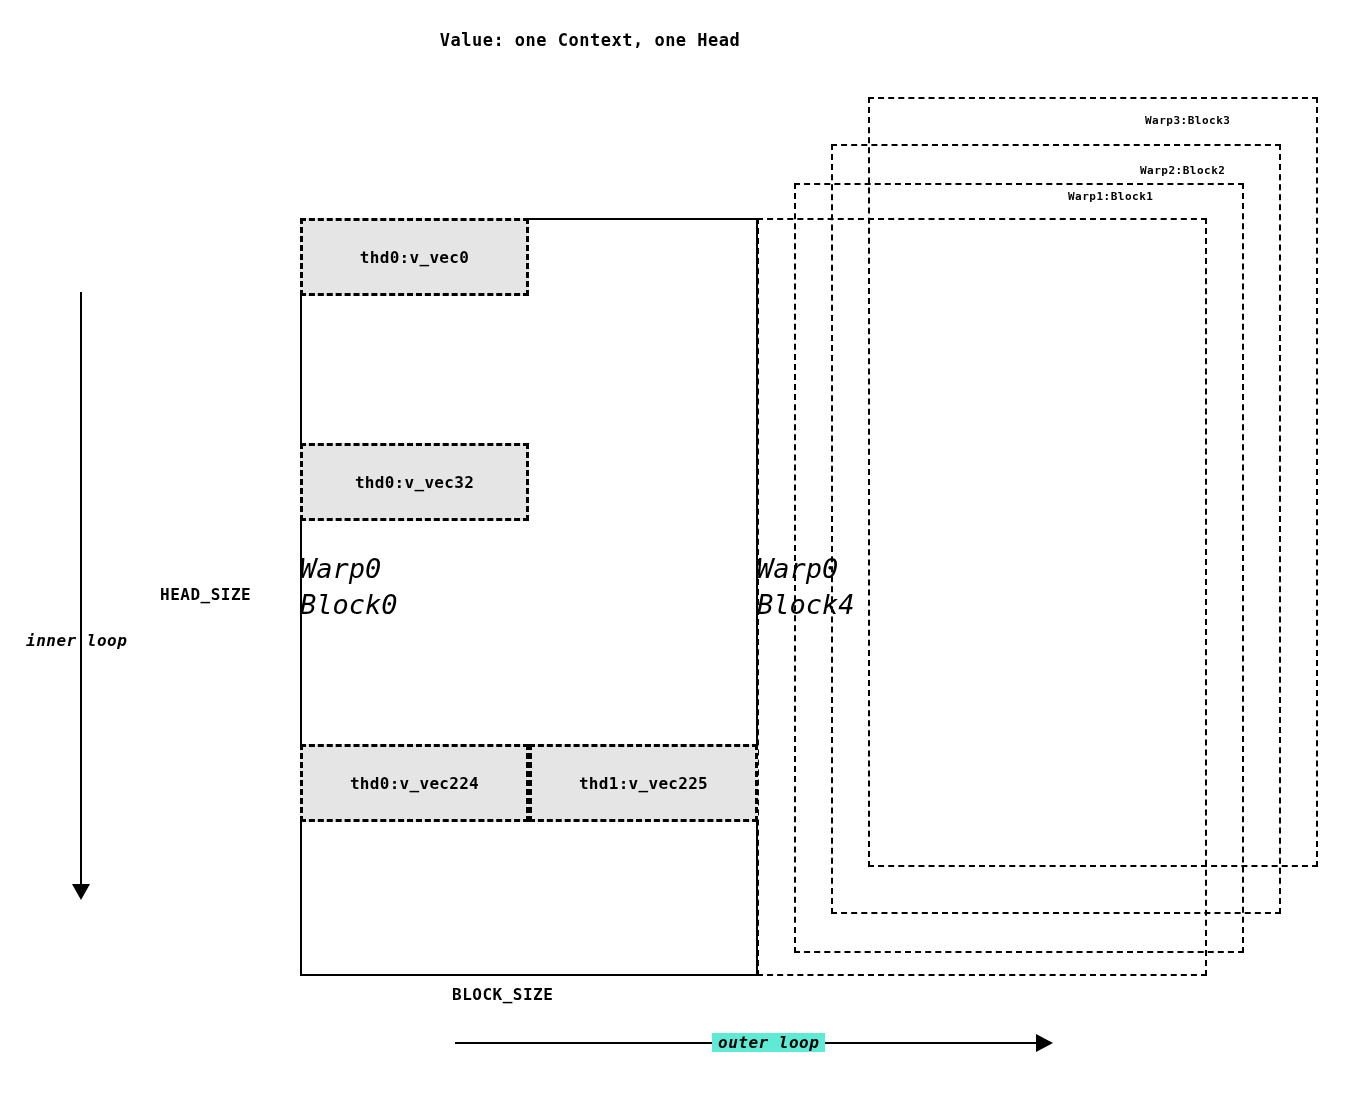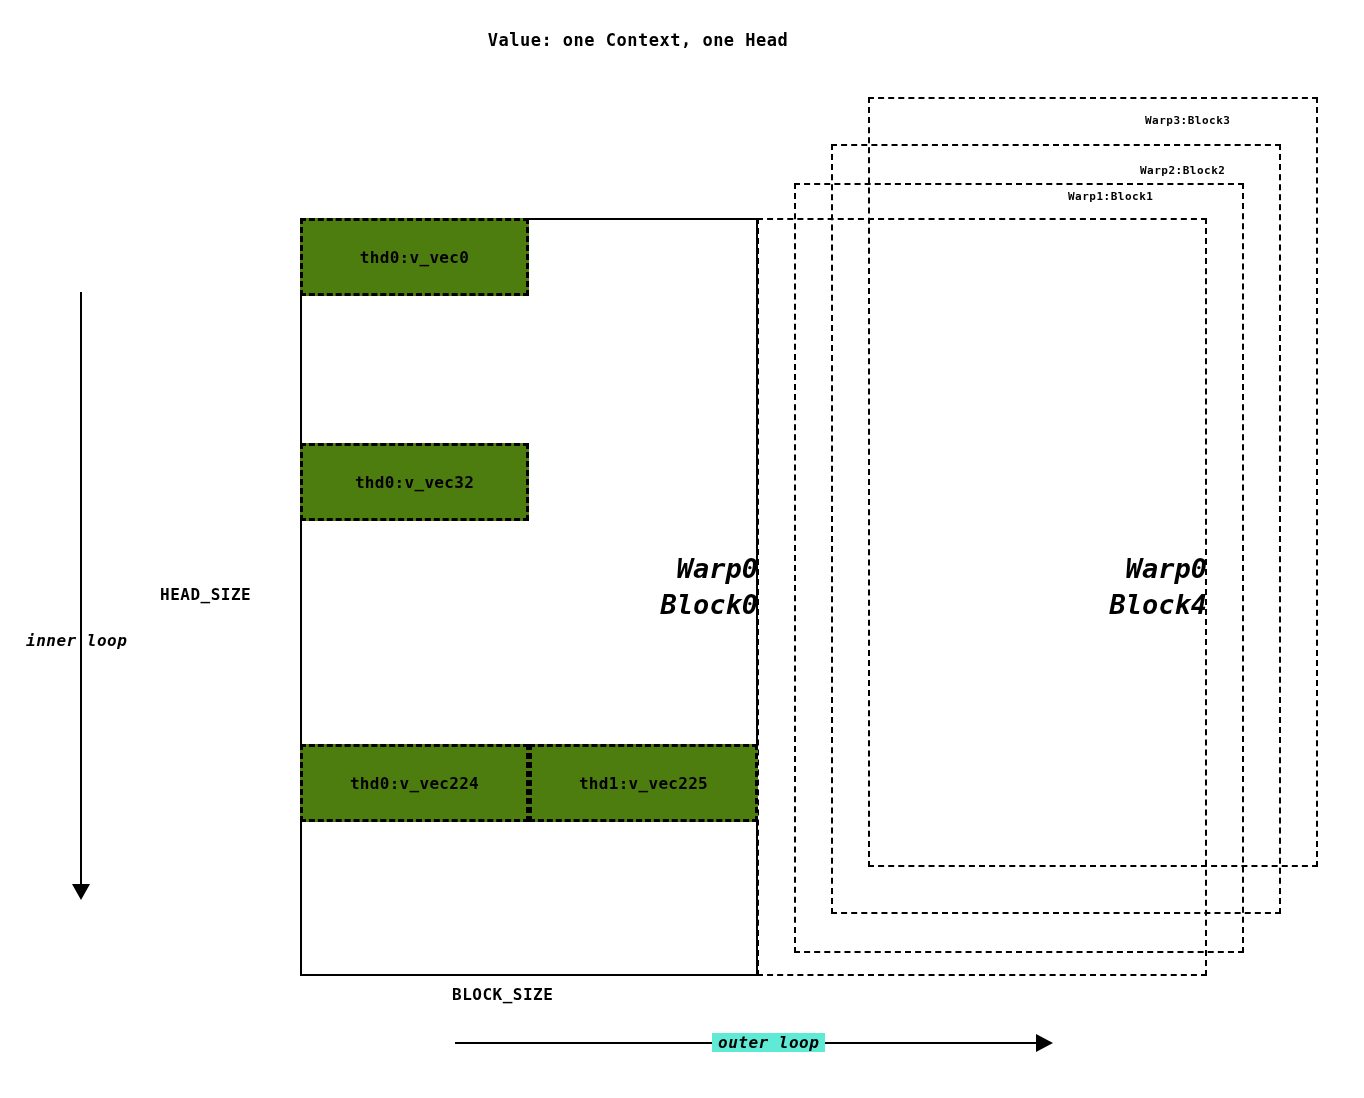--- a/index.html
+++ b/index.html
@@ -20,21 +20,20 @@
 
   .title {
     position: absolute;
     top: 30px;
     left: 0;
     width: 1180px;
     text-align: center;
     font-size: 17px;
     font-weight: bold;
     letter-spacing: 0.5px;
-    margin-left: 48px;
   }
 
   
   .ghost-block {
     position: absolute;
     border: 2px dashed #000;
     background: transparent;
     box-sizing: border-box;
   }
   .ghost-label {
@@ -63,39 +62,39 @@
     top: 218px;
     width: 458px;
     height: 758px;
     border: 2px solid #000;
     box-sizing: border-box;
     background: #fff;
   }
 
   .block-caption {
     position: absolute;
-    text-align: right;
+    text-align: left;
     font-size: 27px;
-    font-weight: bold;
+    font-weight: normal;
     font-style: italic;
     line-height: 1.35;
     white-space: nowrap;
   }
 
   
   .cell {
     position: absolute;
     border: 3px dashed #000;
     box-sizing: border-box;
     display: flex;
     align-items: center;
     justify-content: center;
     font-size: 16px;
     font-weight: bold;
-    background: #4d7c0f;
+    background: #e5e5e5;
     letter-spacing: 0.3px;
   }
 
   
   .axis-label {
     position: absolute;
     font-size: 16px;
     font-weight: bold;
     white-space: nowrap;
     letter-spacing: 0.5px;

